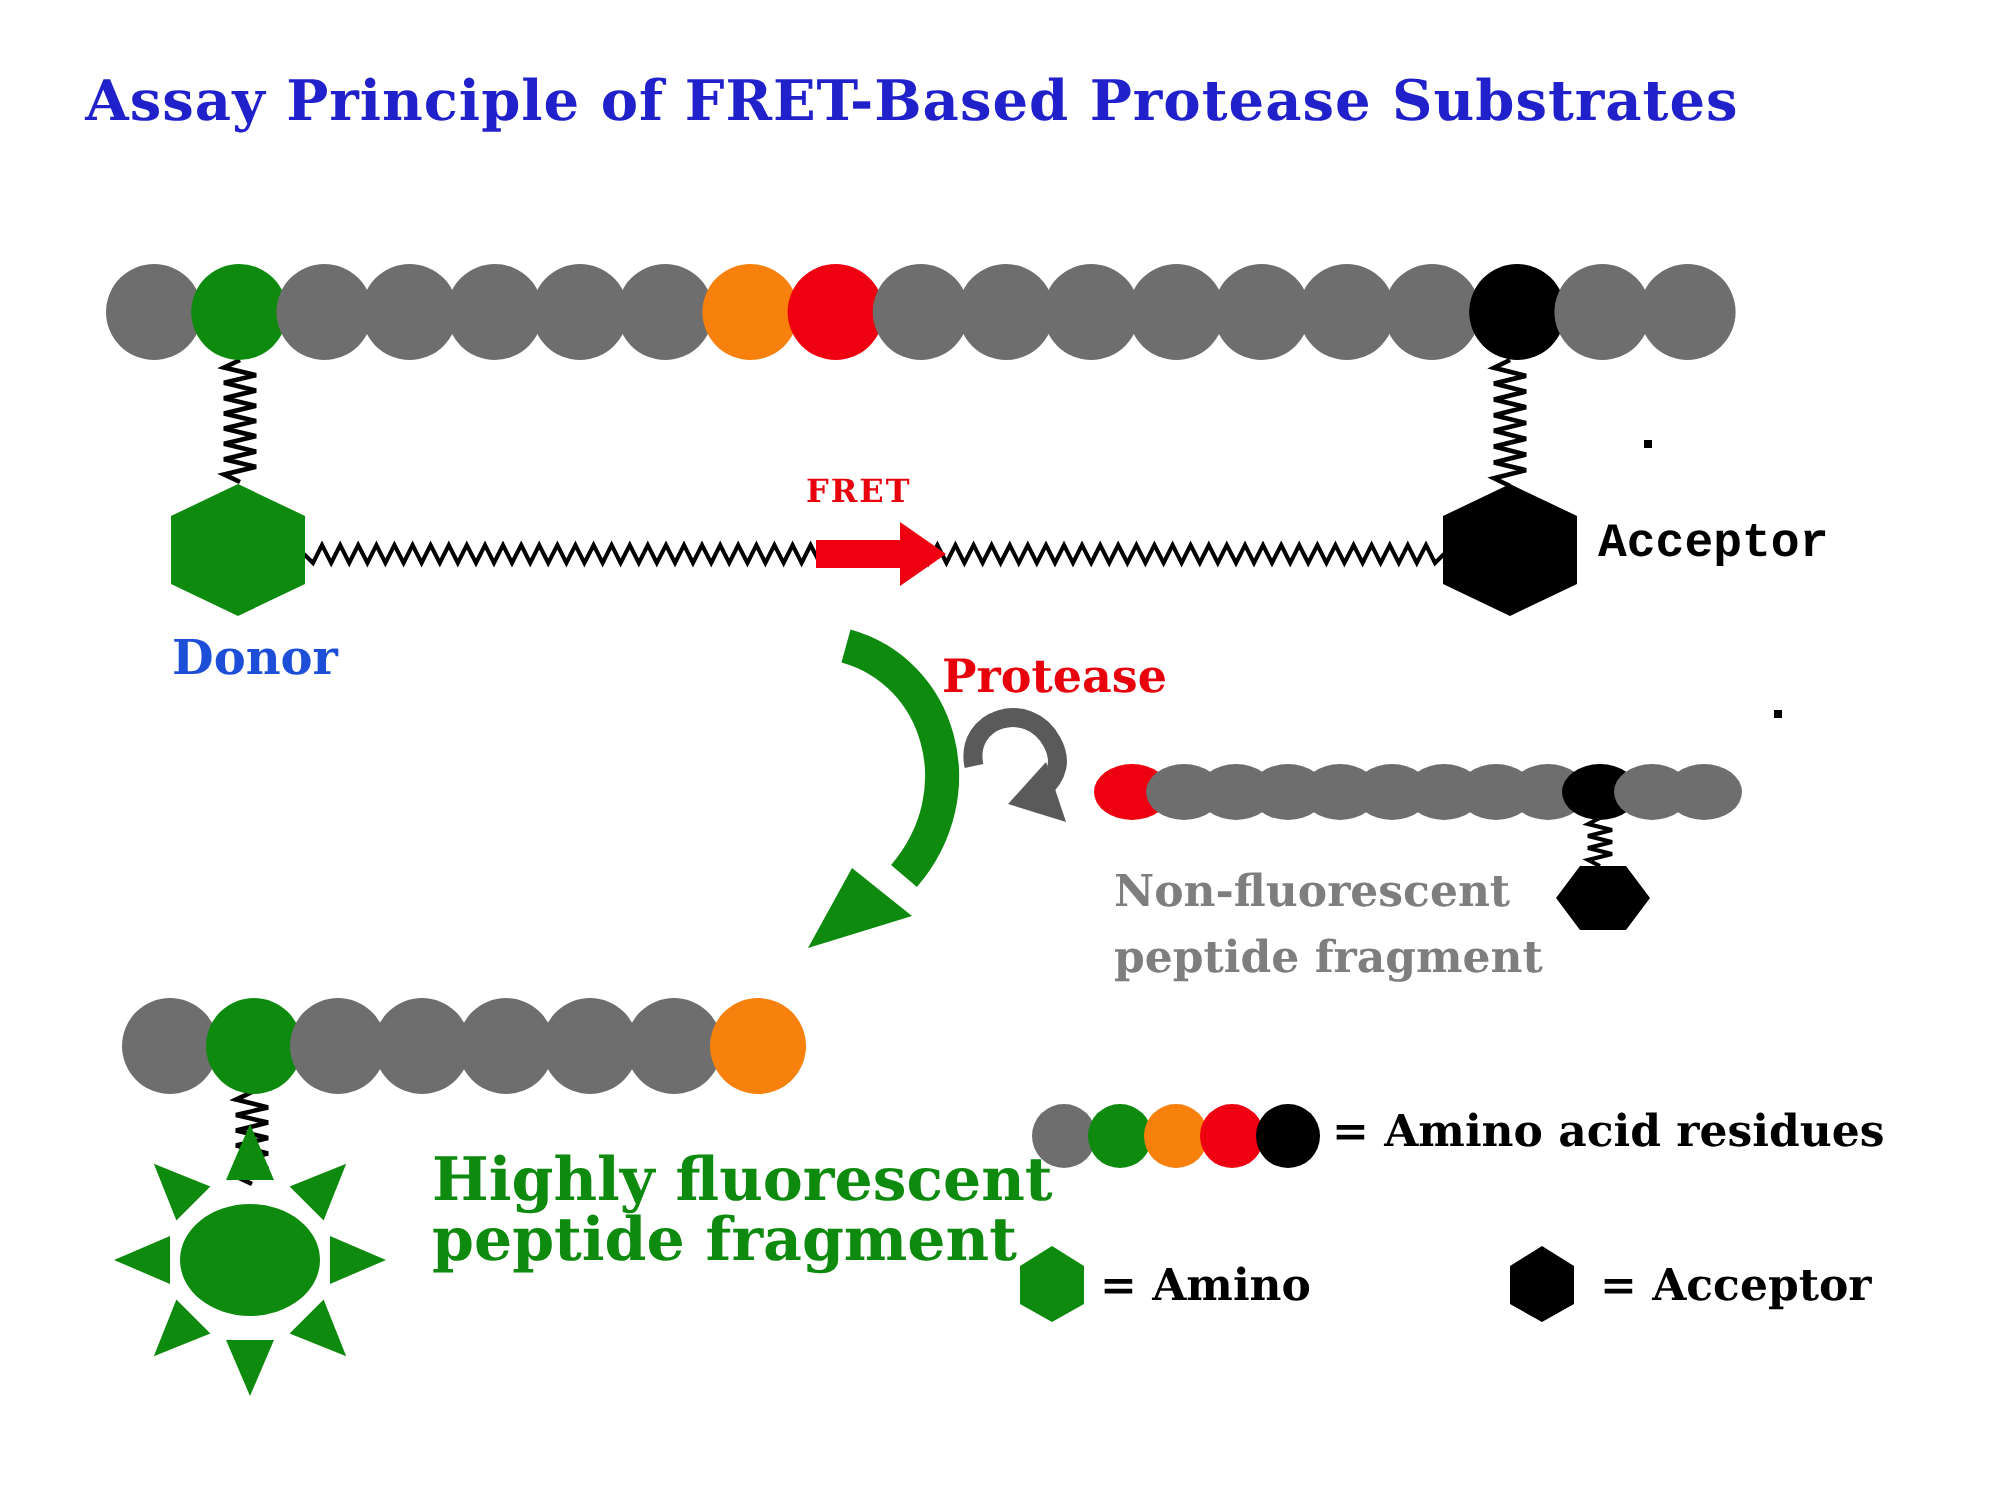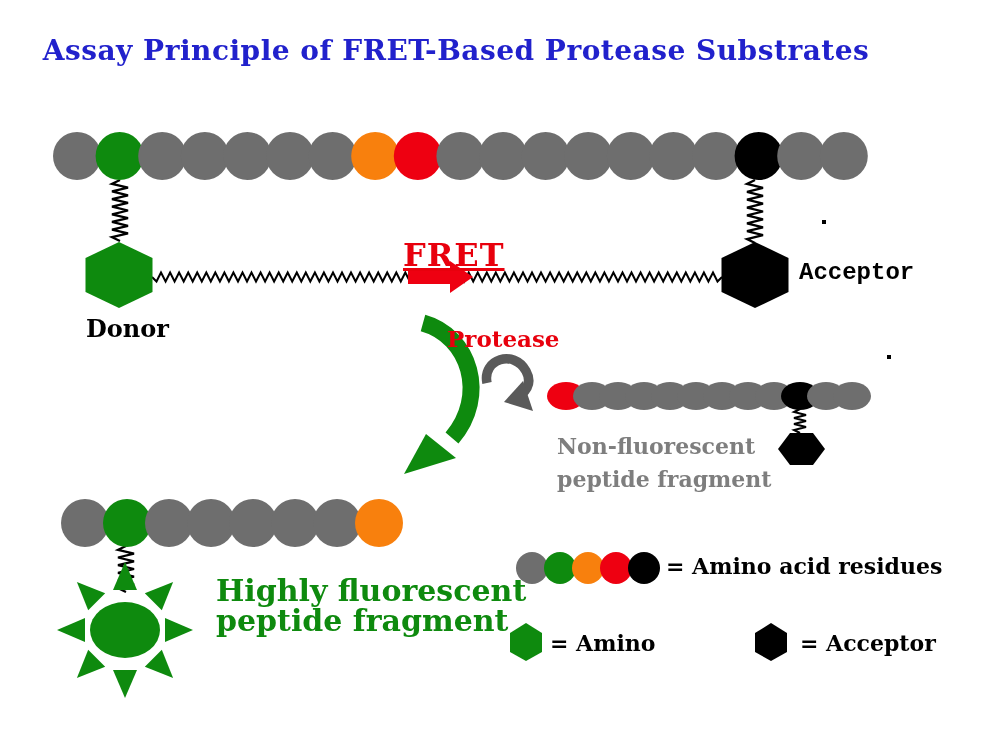--- a/index.html
+++ b/index.html
@@ -3,22 +3,22 @@
 <meta charset="utf-8">
 <style>
   html,body{margin:0;padding:0;background:#ffffff;}
   #stage{position:relative;width:1000px;height:752px;background:#ffffff;overflow:hidden;
          font-family:"DejaVu Serif",serif;}
   svg{position:absolute;left:0;top:0;}
   .lbl{position:absolute;font-family:"DejaVu Serif",serif;font-weight:700;white-space:nowrap;}
   .title{left:0;top:34px;width:912px;text-align:center;font-size:28px;letter-spacing:0.5px;}
   .donor-lbl{left:86px;top:314px;font-size:24px;}
   .acceptor-lbl{left:799px;top:259px;font-size:24px;}
-  .fret-lbl{left:403px;top:236px;font-size:32px;letter-spacing:1px;text-decoration:underline;}
-  .protease-lbl{left:447px;top:325px;font-size:23px;}
+  .fret-lbl{left:403px;top:236px;font-size:16px;letter-spacing:1px;}
+  .protease-lbl{left:471px;top:325px;font-size:23px;}
   .twoline{line-height:33px;font-size:22px;}
   .nonfluor-lbl{left:557px;top:430px;}
   .highfluor-lbl{left:216px;top:576px;font-size:30px;line-height:30px;}
   .legend-amino-lbl{left:666px;top:553px;font-size:22px;}
   .legend-donor-lbl{left:550px;top:630px;font-size:22px;}
   .legend-acceptor-lbl{left:800px;top:630px;font-size:22px;}
 </style>
 </head>
 <body>
 
@@ -111,21 +111,21 @@
         <polygon points="173.1,581.9 161.8,610.2 144.8,593.2" fill="#0E8A0E"></polygon>
       </g>
     <ellipse cx="125" cy="630" rx="35" ry="28" fill="#0E8A0E"></ellipse>
 
     <rect x="822" y="220" width="4" height="4" fill="#000000"></rect>
     <rect x="887" y="355" width="4" height="4" fill="#000000"></rect>
   </svg>
 
   <div class="lbl title" style="color: rgb(33, 33, 204);">Assay Principle of FRET-Based Protease Substrates</div>
 
-  <div class="lbl donor-lbl" style="color: #000000; text-align: center;">Donor</div>
+  <div class="lbl donor-lbl" style="color: #1d4ed8; text-align: center;">Donor</div>
 
   <div class="lbl acceptor-lbl" style="color: rgb(0, 0, 0); font-family: Liberation Mono, monospace;">Acceptor</div>
 
   <div class="lbl fret-lbl" style="color: rgb(232, 0, 13);">FRET</div>
 
   <div class="lbl protease-lbl" style="color: rgb(232, 0, 13);">Protease</div>
 
   <div class="lbl twoline nonfluor-lbl" style="color: rgb(126, 126, 126);">
     <div>Non-fluorescent</div>
     <div>peptide fragment</div>

